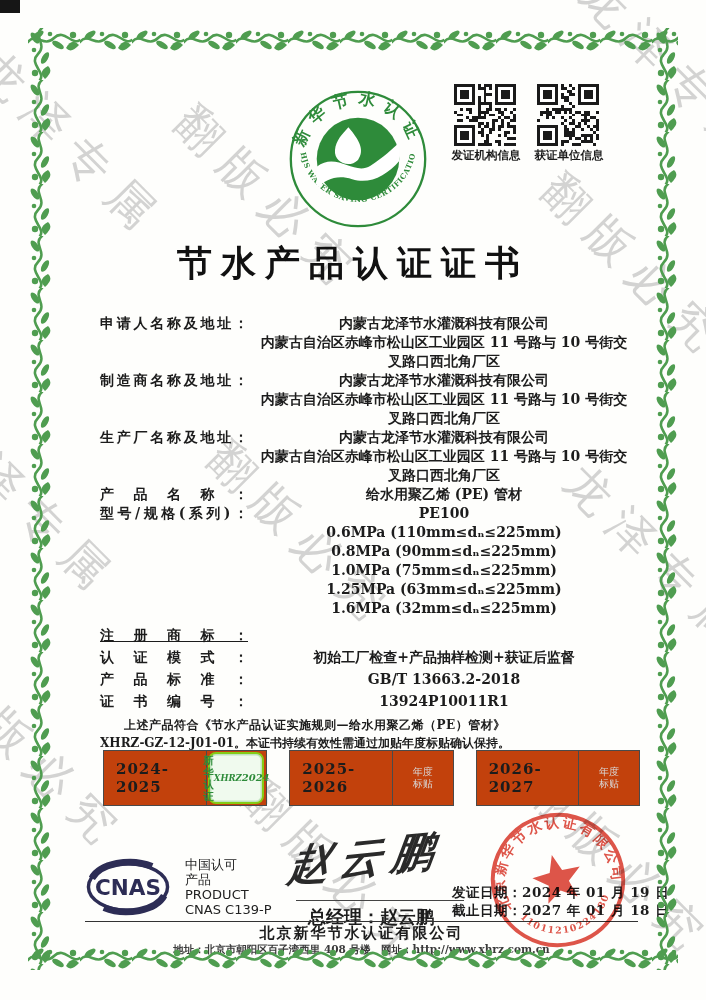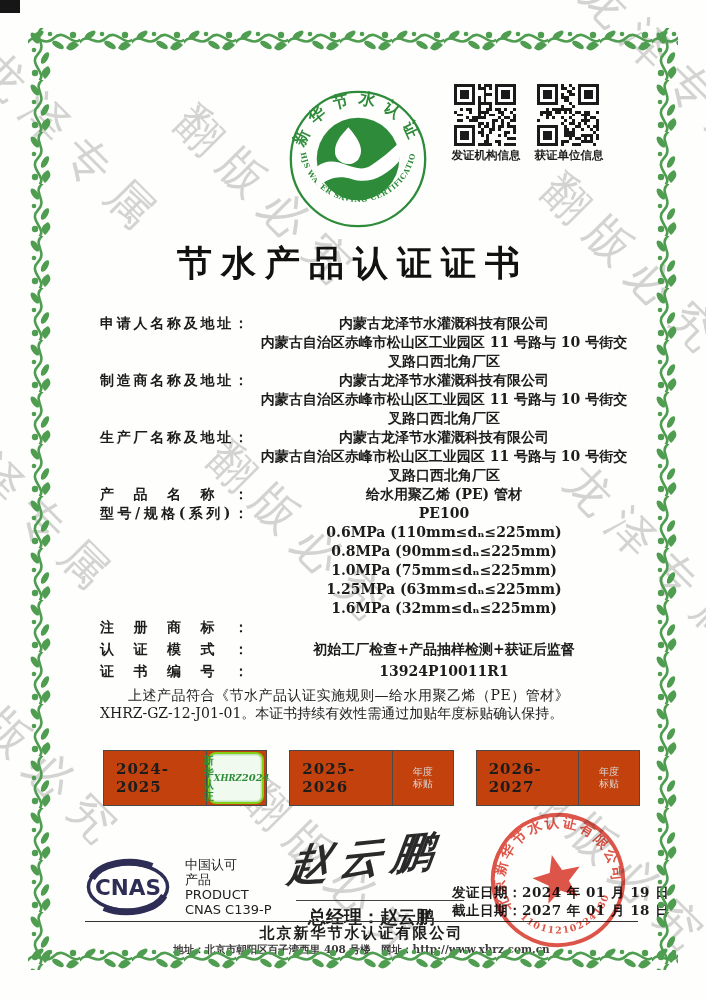--- a/index.html
+++ b/index.html
@@ -23,22 +23,22 @@
             font-size:11.5px;z-index:2;}
   .title{position:absolute;left:0;top:240px;width:100%;text-align:center;font-size:35px;
          font-weight:800;letter-spacing:9px;color:#111;z-index:2;}
   
   .content{position:absolute;left:100px;top:314px;width:530px;z-index:2;font-size:14px;}
   .frow{display:flex;align-items:flex-start;}
   .flabel{flex:0 0 158px;font-weight:700;line-height:19px;text-align:justify;
           text-align-last:justify;box-sizing:border-box;padding-right:10px;}
   .fval{flex:1;font-weight:600;text-align:center;}
   .fline{display:block;white-space:nowrap;line-height:19px;}
-  .gap8{margin-top:0;}  .gap3{margin-top:3px;}
-  .statement{margin-top:5px;font-weight:400;line-height:18px;font-size:14px;}
+  .gap8{margin-top:8px;text-decoration:underline;}  .gap3{margin-top:3px;}
+  .statement{margin-top:5px;font-weight:700;line-height:18px;font-size:12px;}
   .st1{text-indent:2em;letter-spacing:.5px;}
   
   .yrow{position:absolute;left:103px;top:750px;width:537px;display:flex;gap:22px;z-index:2;}
   .ybox{flex:1;height:54px;border:1.5px solid #4a4a4a;display:flex;background:#c2410c;padding-left:12px;}
   .ycell-year{flex:1.5;display:flex;align-items:center;justify-content:center;
               font-size:15px;font-weight:600;letter-spacing:1px;}
   .ycell-stk{flex:1;border-left:1.5px solid #4a4a4a;display:flex;align-items:center;
              justify-content:center;}
   .sticker{width:52px;height:48px;border:2px solid #84cc16;border-radius:8px;background:#f0faee;
            display:flex;flex-direction:row;align-items:center;justify-content:center;
@@ -442,20 +442,26 @@
           <span class="fline"></span>
         </span>
     </div>
     <div class="frow gap3">
       <span class="flabel">认证模式：</span>
       <span class="fval">
           <span class="fline">初始工厂检查+产品抽样检测+获证后监督</span>
         </span>
     </div>
     <div class="frow gap3">
+      <span class="flabel">产品标准：</span>
+      <span class="fval">
+          <span class="fline">GB/T 13663.2-2018</span>
+        </span>
+    </div>
+    <div class="frow gap3">
       <span class="flabel">证书编号：</span>
       <span class="fval">
           <span class="fline">13924P10011R1</span>
         </span>
     </div>
     <div class="statement">
       <div class="st1">上述产品符合《节水产品认证实施规则—给水用聚乙烯（PE）管材》</div>
       <div>XHRZ-GZ-12-J01-01。本证书持续有效性需通过加贴年度标贴确认保持。</div>
     </div>
   </div>

